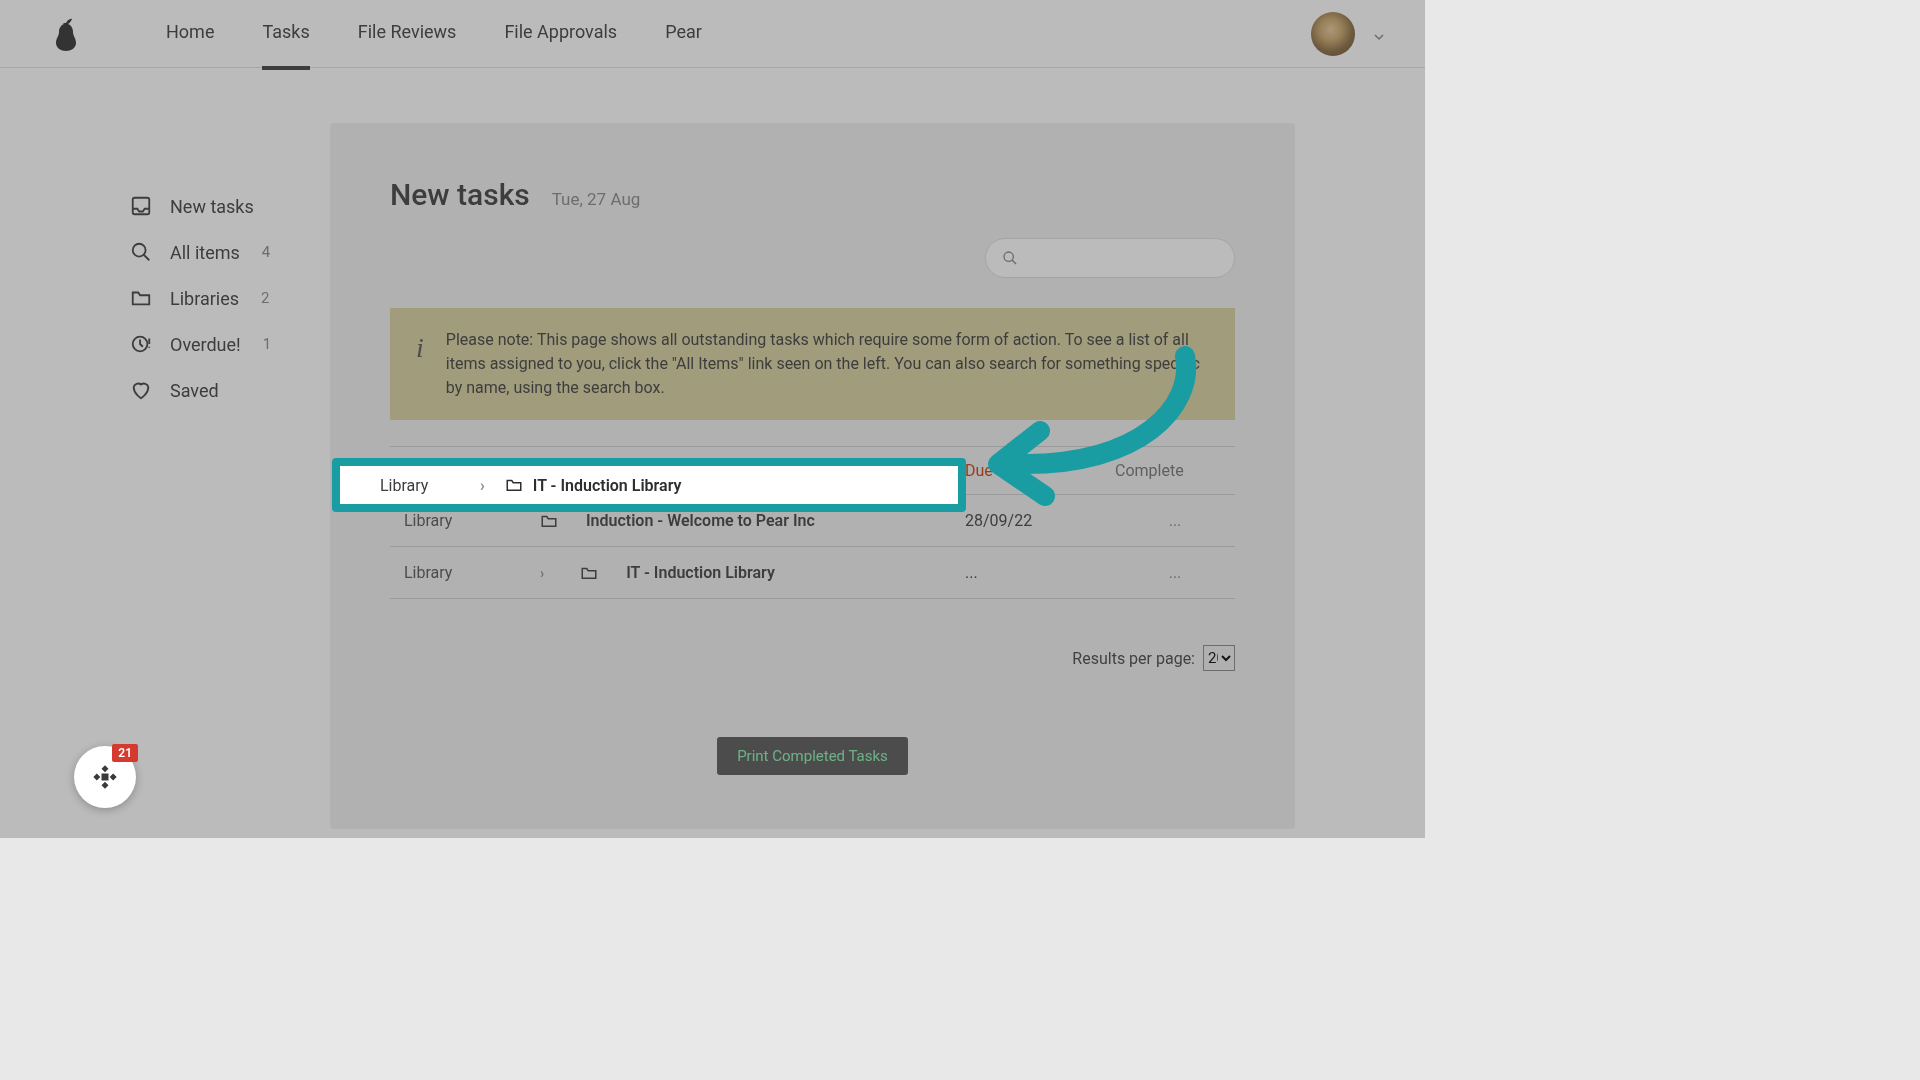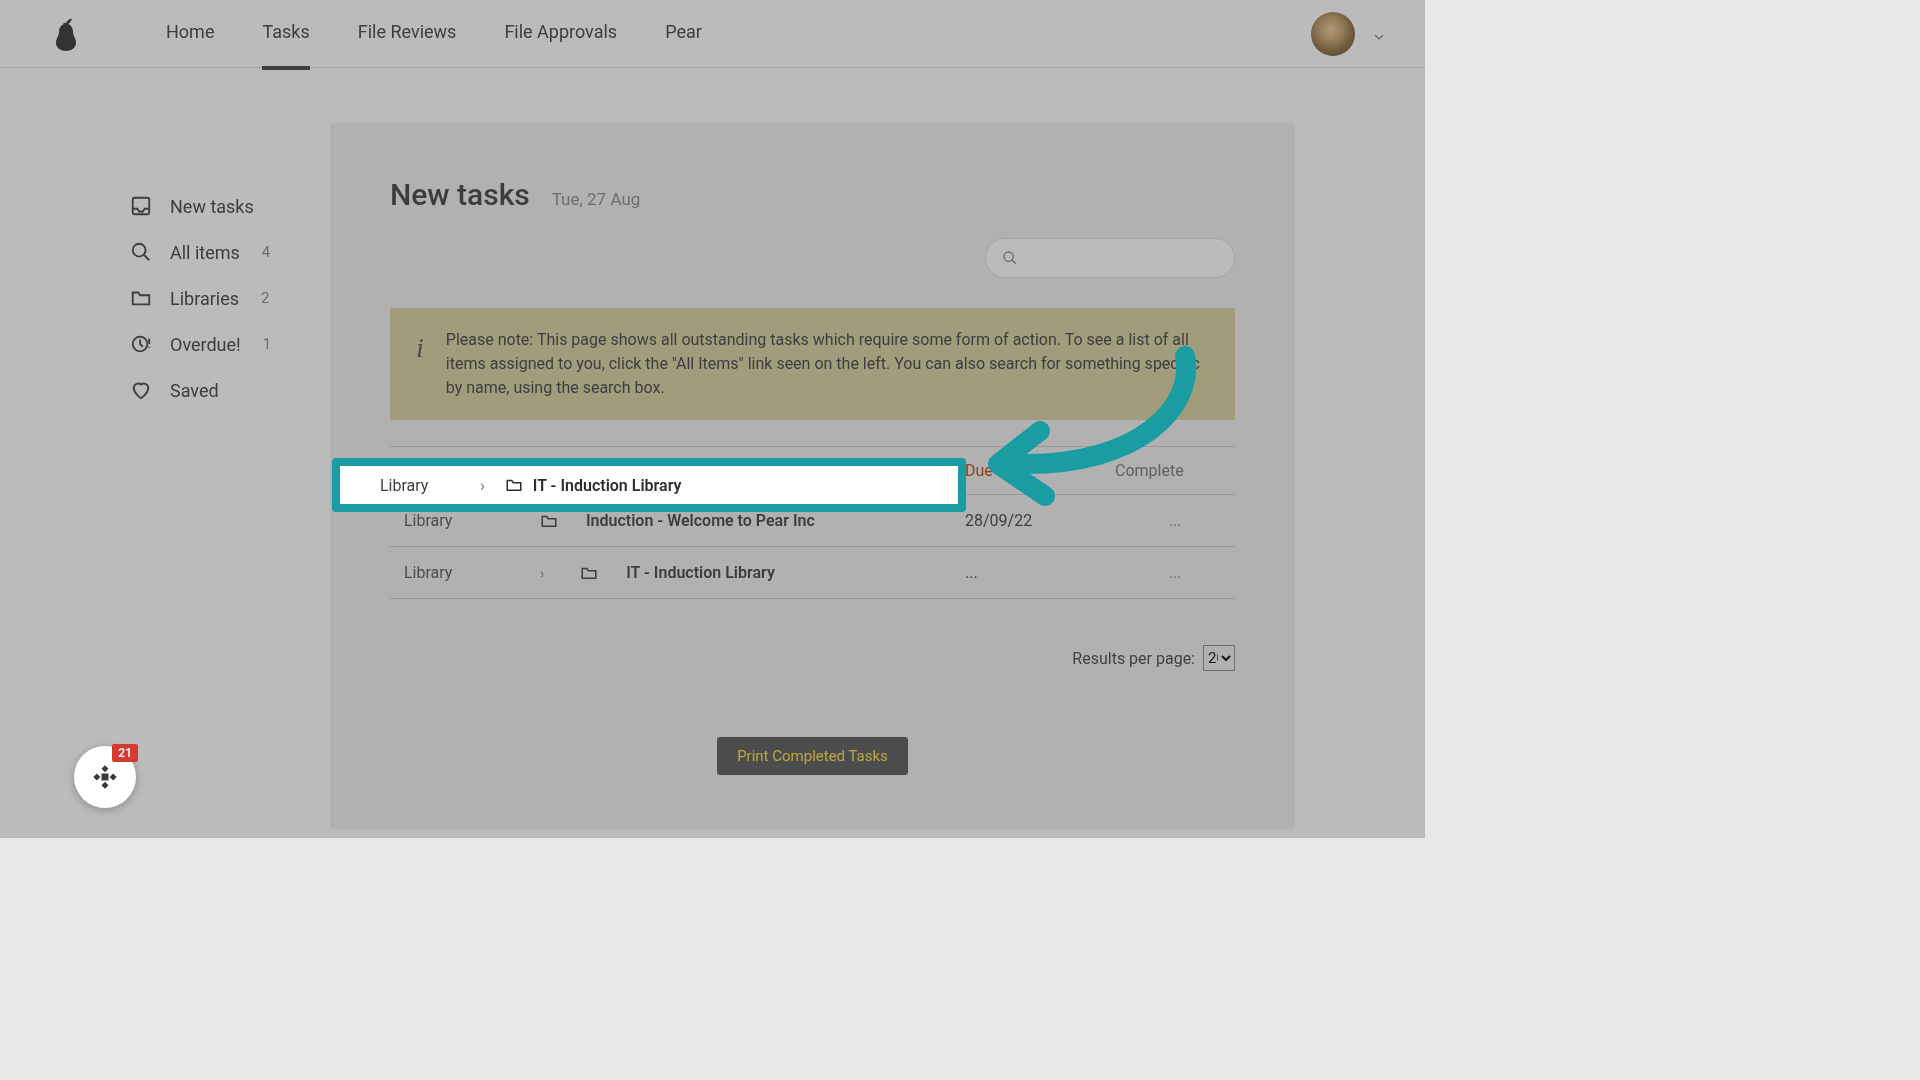--- a/index.html
+++ b/index.html
@@ -50,21 +50,21 @@
 .folder-ic { width: 18px; height: 18px; }
 .trow .col-due { color: #3e3e3e; }
 .trow .col-comp { color: #888; text-align: center; }
 
 .row2-wrap { position: relative; }
 
 .pager { display: flex; justify-content: flex-end; align-items: center; gap: 8px; margin-top: 46px; font-size: 16px; color: #444; }
 .pager select { height: 26px; width: 32px; font-size: 15px; border: 1px solid #888; }
 
 .print-row { display: flex; justify-content: center; margin-top: 66px; }
-.print-btn { background: #555; color: #fde047; border: none; padding: 10px 20px; font-size: 15px; cursor: pointer; border-radius: 3px; }
+.print-btn { background: #555; color: #86efac; border: none; padding: 10px 20px; font-size: 15px; cursor: pointer; border-radius: 3px; }
 
 .float-badge { position: absolute; left: 74px; bottom: 30px; width: 62px; height: 62px; border-radius: 50%; background: #fff; box-shadow: 0 2px 8px rgba(0,0,0,0.25); display: flex; align-items: center; justify-content: center; z-index: 60; }
 .float-badge .inner-ic { width: 28px; height: 28px; }
 .float-badge .count { position: absolute; top: -2px; right: -2px; background: #d43a2f; color: #fff; font-size: 12px; font-weight: 600; border-radius: 2px; padding: 2px 6px; }
 
 
 .highlight-box { position: absolute; z-index: 70; border: 8px solid #1a9ca3; background: #fff; border-radius: 4px; display: flex; align-items: center; padding: 0 6px; }
 .highlight-box .hrow { display: flex; align-items: center; width: 100%; }
 .highlight-box .col-cat { color: #3e3e3e; }
 .highlight-box .col-name { display: flex; align-items: center; gap: 10px; font-weight: 600; color: #2e2e2e; }

